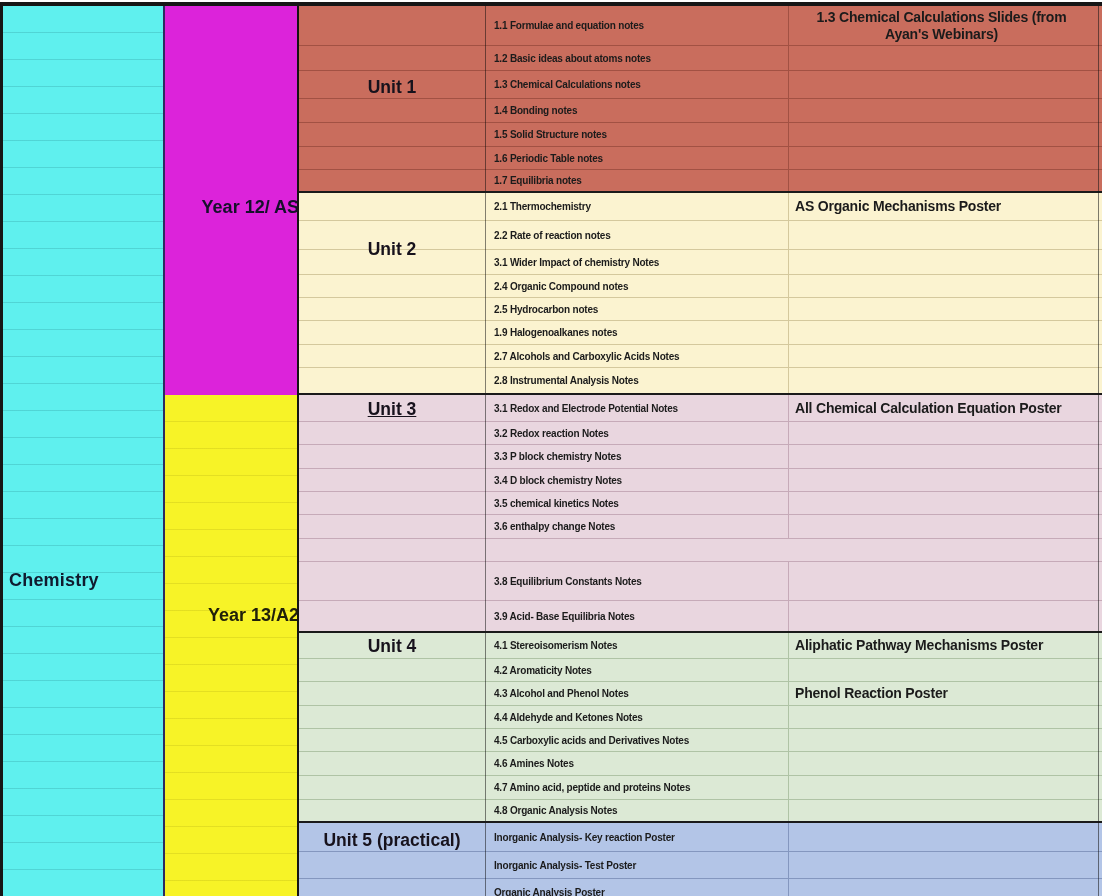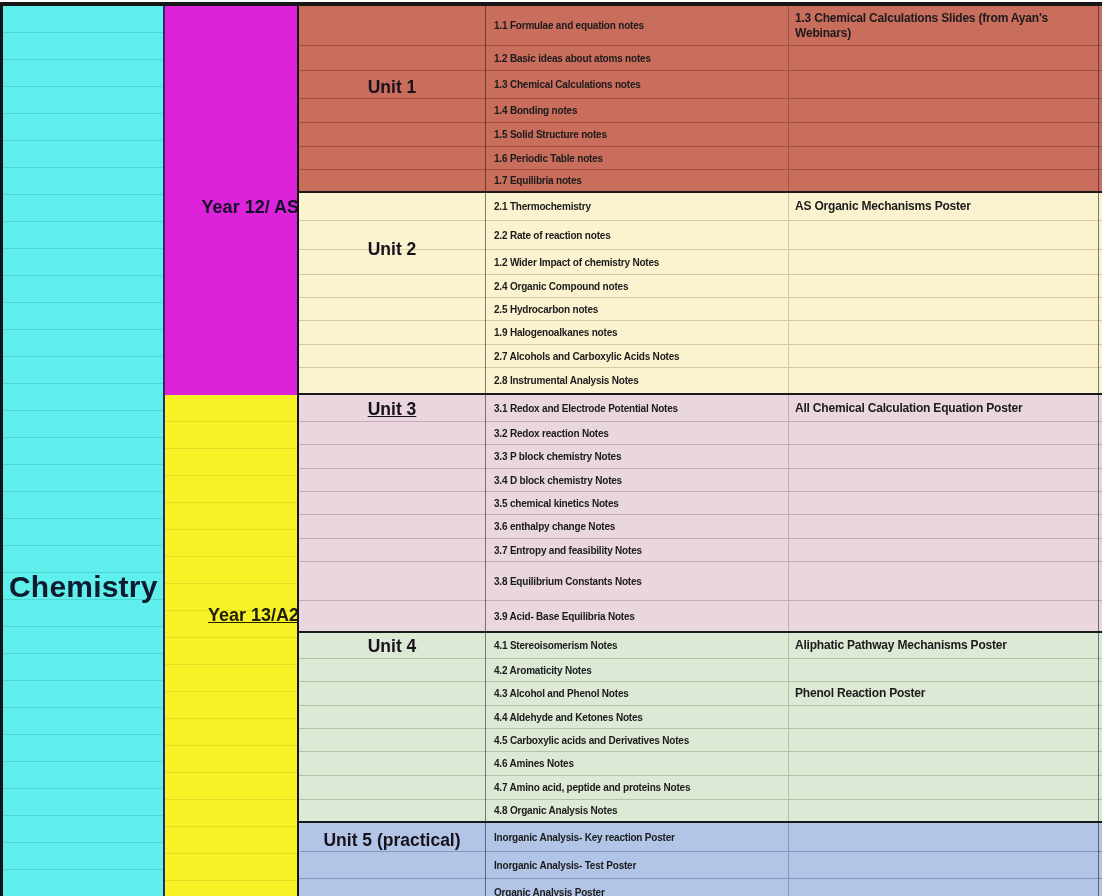--- a/index.html
+++ b/index.html
@@ -9,31 +9,31 @@
   }
   .top-border{position:absolute;left:0;top:2px;width:1102px;height:4px;background:#161616;z-index:5;}
   .left-border{position:absolute;left:0;top:2px;width:3px;height:894px;background:#161616;z-index:5;}
 
   
   .subject-col{
     position:absolute;left:3px;top:6px;width:160px;height:890px;
     background-color:var(--subject_col,#5ff0ee);
     background-image:repeating-linear-gradient(to bottom, transparent 0 26px, rgba(0,70,80,.16) 26px 27px);
   }
-  .subject-label{position:absolute;left:6px;top:564px;font-size:30px;letter-spacing:.2px;color:#101a2e;}
+  .subject-label{position:absolute;left:6px;top:564px;font-size:18px;letter-spacing:.2px;color:#101a2e;}
 
   
   .year-col{position:absolute;left:163px;top:6px;width:134px;height:890px;border-left:2px solid #2e2a60;box-sizing:content-box;}
   .year-block{position:relative;width:100%;}
   .y12{height:389px;background:var(--year12,#dc23da);}
   .y13{height:501px;background-color:var(--year13,#f7f327);
        background-image:repeating-linear-gradient(to bottom, transparent 0 26px, rgba(110,100,0,.14) 26px 27px);}
   .year-text{position:absolute;left:0;width:100%;text-align:right;font-size:18px;color:#15102a;}
   .y12 .year-text{top:191px;}
-  .y13 .year-text{top:210px;color:#20200a;text-decoration:underline;}
+  .y13 .year-text{top:210px;color:#20200a;}
 
   
   .sections{position:absolute;left:297px;top:6px;width:805px;border-left:2px solid #141414;box-sizing:border-box;z-index:2;}
   .sec{position:relative;box-sizing:border-box;border-bottom:2px solid #1a1a1a;overflow:hidden;}
   .sec1{height:187px;background:var(--unit1,#c96d5d);--ln:rgba(90,30,20,.35);}
   .sec2{height:202px;background:var(--unit2,#fbf3d0);--ln:rgba(130,110,50,.32);}
   .sec3{height:238px;background:var(--unit3,#e9d6df);--ln:rgba(120,70,95,.30);}
   .sec4{height:190px;background:var(--unit4,#dce9d5);--ln:rgba(80,115,65,.32);}
   .sec5{height:73px;background:var(--unit5,#b3c5e7);--ln:rgba(55,75,125,.38);border-bottom:none;}
   .unit-overlay{position:absolute;left:0;top:0;width:186px;text-align:center;font-size:17.5px;z-index:3;color:#17121c;}
@@ -41,21 +41,21 @@
   .sec2 .unit-overlay{padding-top:46px;}
   .sec3 .unit-overlay{padding-top:4px;text-decoration:underline;}
   .sec4 .unit-overlay{padding-top:3px;}
   .sec5 .unit-overlay{padding-top:7px;}
   .vline{position:absolute;left:186px;top:0;bottom:0;width:1px;background:rgba(10,10,10,.5);z-index:2;}
 
   .row{display:flex;box-sizing:border-box;border-bottom:1px solid var(--ln);padding-left:186px;}
   .row:last-child{border-bottom:none;}
   .cell{display:flex;align-items:center;box-sizing:border-box;}
   .note{width:304px;padding-left:9px;border-right:1px solid var(--ln);white-space:nowrap;font-size:10px;letter-spacing:-.2px;}
-  .poster{flex:1;padding-left:6px;padding-right:14px;font-size:12px;letter-spacing:-.2px;line-height:1.18;}
+  .poster{flex:1;padding-left:6px;padding-right:14px;font-size:14px;letter-spacing:-.2px;line-height:1.18;text-align:center;}
 
   .right-line{position:absolute;left:1098px;top:6px;width:1px;height:890px;background:rgba(20,20,20,.55);z-index:4;}
 </style>
 </head>
 <body>
 
 <div class="canvas">
   <div class="top-border"></div>
   <div class="left-border"></div>
 
@@ -111,21 +111,21 @@
       <div class="vline"></div>
       <div class="row" style="height:28px">
         <div class="cell note">2.1 Thermochemistry</div>
         <div class="cell poster">AS Organic Mechanisms Poster</div>
       </div>
       <div class="row" style="height:29px">
         <div class="cell note">2.2 Rate of reaction notes</div>
         <div class="cell poster"></div>
       </div>
       <div class="row" style="height:25px">
-        <div class="cell note">1.2 Wider Impact of chemistry Notes</div>
+        <div class="cell note">3.1 Wider Impact of chemistry Notes</div>
         <div class="cell poster"></div>
       </div>
       <div class="row" style="height:23px">
         <div class="cell note">2.4 Organic Compound notes</div>
         <div class="cell poster"></div>
       </div>
       <div class="row" style="height:23px">
         <div class="cell note">2.5 Hydrocarbon notes</div>
         <div class="cell poster"></div>
       </div>
@@ -164,21 +164,20 @@
       </div>
       <div class="row" style="height:23px">
         <div class="cell note">3.5 chemical kinetics Notes</div>
         <div class="cell poster"></div>
       </div>
       <div class="row" style="height:24px">
         <div class="cell note">3.6 enthalpy change Notes</div>
         <div class="cell poster"></div>
       </div>
       <div class="row" style="height:23px">
-        <div class="cell note">3.7 Entropy and feasibility Notes</div>
         <div class="cell poster"></div>
       </div>
       <div class="row" style="height:39px">
         <div class="cell note">3.8 Equilibrium Constants Notes</div>
         <div class="cell poster"></div>
       </div>
       <div class="row" style="height:30px">
         <div class="cell note">3.9 Acid- Base Equilibria Notes</div>
         <div class="cell poster"></div>
       </div>

